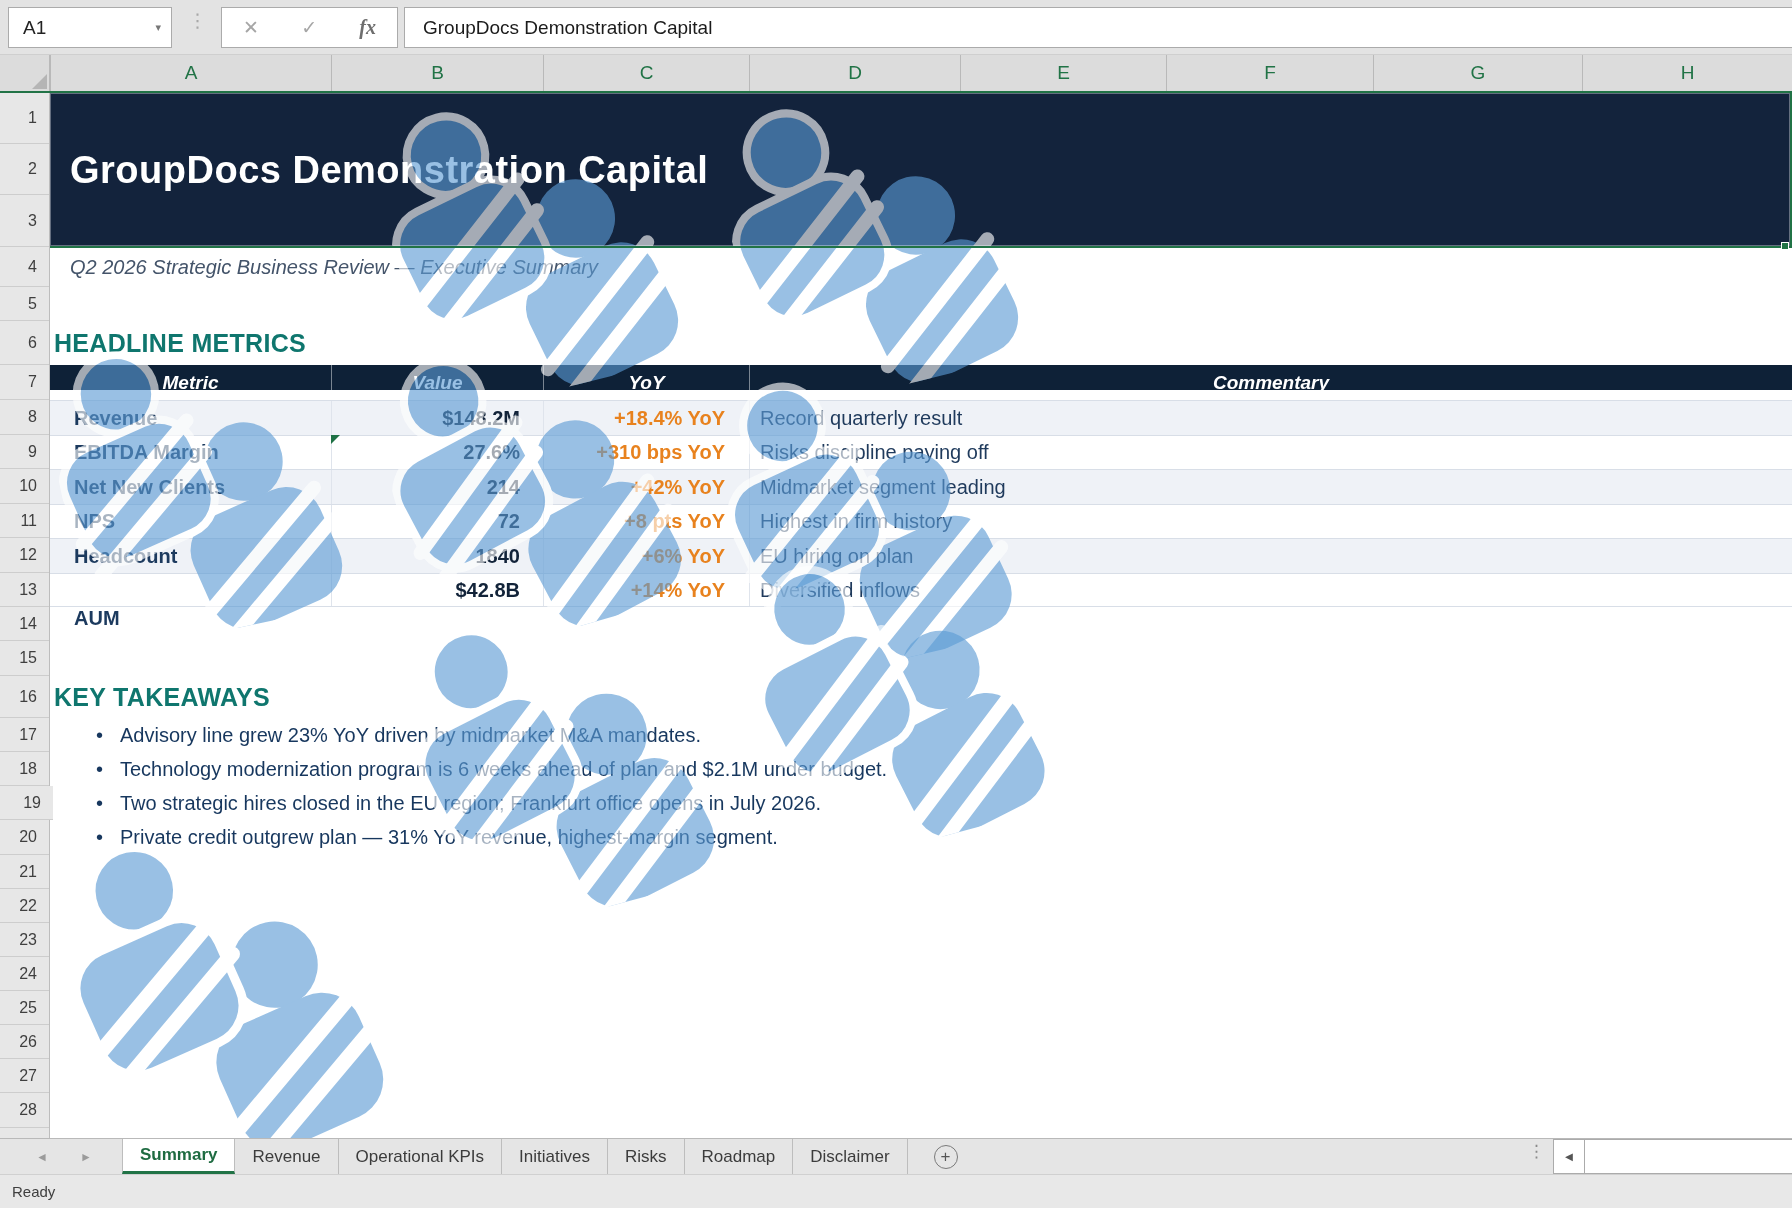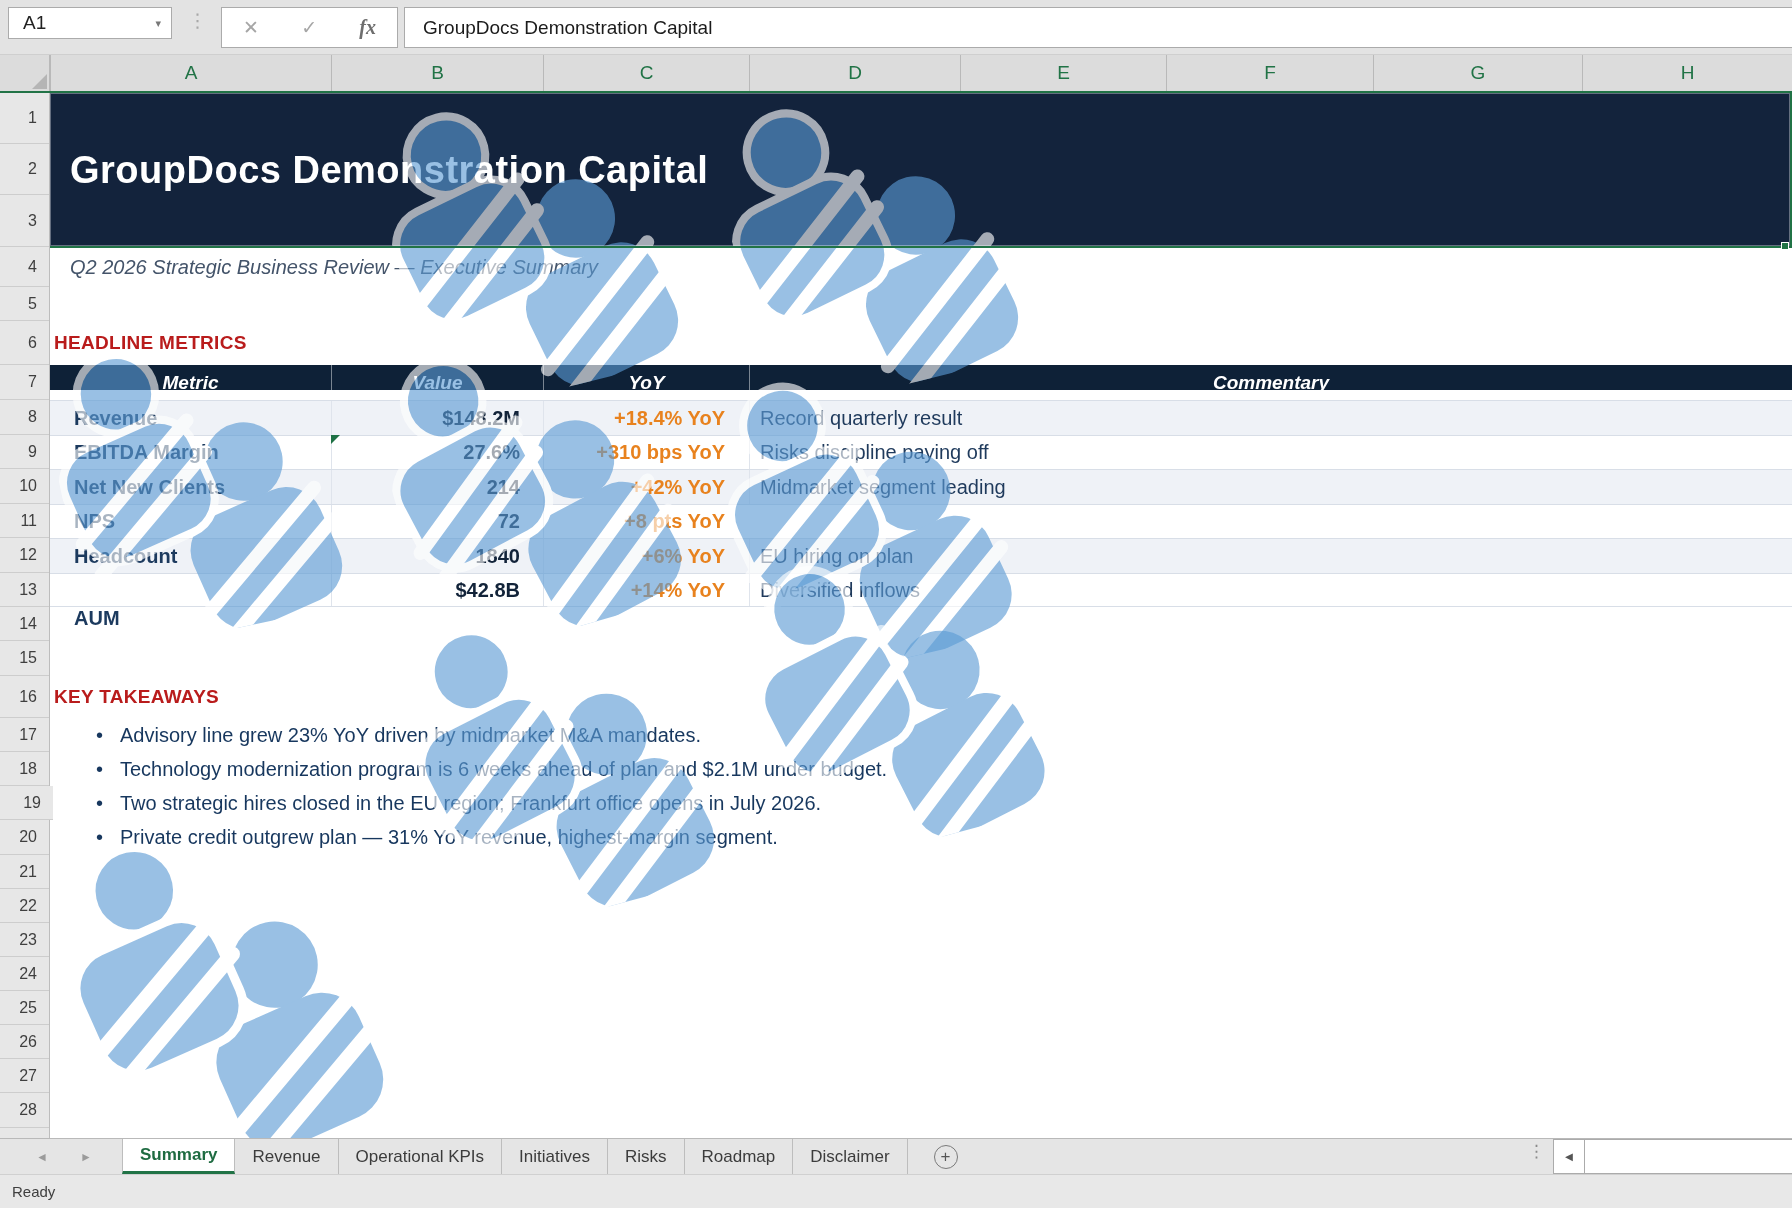--- a/index.html
+++ b/index.html
@@ -2,21 +2,21 @@
 <html><head>
 <meta charset="utf-8">
 <style>
   * { margin:0; padding:0; box-sizing:border-box; }
   html,body { background:#fff; }
   body { font-family:"Liberation Sans", sans-serif; }
   .screen { position:relative; width:1792px; height:1208px; overflow:hidden; background:#fff; }
 
   
   .topbar { position:absolute; left:0; top:0; right:0; height:55px; background:#E3E3E3; border-bottom:1px solid #CFCFCF; z-index:30; }
-  .namebox { position:absolute; left:8px; top:7px; width:164px; height:32px; background:#fff; border:1px solid #ABABAB; display:flex; align-items:center; padding-left:14px; font-size:19px; color:#222; }
+  .namebox { position:absolute; left:8px; top:7px; width:164px; height:41px; background:#fff; border:1px solid #ABABAB; display:flex; align-items:center; padding-left:14px; font-size:19px; color:#222; }
   .namebox .caret { position:absolute; right:10px; color:#777; font-size:11px; }
   .vdots { position:absolute; left:188px; top:14px; color:#A8A8A8; font-size:19px; line-height:13px; }
   .fbtns { position:absolute; left:221px; top:7px; width:177px; height:41px; background:#fff; border:1px solid #ABABAB; display:flex; align-items:center; justify-content:space-around; }
   .fbtns .xicon, .fbtns .vicon { color:#A6A6A6; font-size:19px; }
   .fbtns .fxicon { color:#6E6E6E; font-size:20px; font-family:"Liberation Serif", serif; font-style:italic; font-weight:bold; }
   .fbar { position:absolute; left:404px; top:7px; right:0; height:41px; background:#fff; border:1px solid #ABABAB; border-right:none; display:flex; align-items:center; padding-left:18px; font-size:19px; color:#1B1B1B; }
 
   
   .colhdrs { position:absolute; left:0; top:55px; right:0; height:38px; background:#DCDCDC; border-bottom:2px solid #217346; z-index:25; }
   .corner { position:absolute; left:0; top:0; width:50px; height:36px; background:#DCDCDC; border-right:1px solid #B9B9B9; }
@@ -25,21 +25,21 @@
 
   
   .rowhdrs { position:absolute; left:0; top:93px; width:50px; height:1045px; background:#E7E7E7; border-right:1px solid #BDBDBD; z-index:25; }
   .rh { position:absolute; left:0; width:100%; display:flex; align-items:center; justify-content:flex-end; padding-right:12px; color:#3F3F3F; font-size:16px; border-bottom:1px solid #CDCDCD; background:#E7E7E7; }
 
   
   .sheet { position:absolute; left:50px; top:93px; width:1742px; height:1045px; background:#fff; z-index:1; }
   .banner { position:absolute; left:0; top:0; width:1742px; height:154px; background:#13233C; display:flex; align-items:center; padding-left:20px; }
   .banner .title { color:#FFFFFF; font-size:38px; font-weight:bold; letter-spacing:.5px; }
   .subtitle { position:absolute; left:20px; top:154px; height:40px; line-height:40px; font-size:20px; font-style:italic; color:#44546A; }
-  .sechdr { position:absolute; height:44px; display:flex; align-items:center; font-size:19px; font-weight:bold; color:#b91c1c; letter-spacing:.3px; }
+  .sechdr { position:absolute; height:44px; display:flex; align-items:center; font-size:25px; font-weight:bold; color:#0f766e; letter-spacing:.3px; }
   #hm { left:4px; top:228px; }
   #kt { left:4px; top:583px; height:42px; }
 
   .thead { position:absolute; left:0; top:272px; width:1742px; height:25px; background:#0E2137;font-style:italic; }
   .thc { position:absolute; top:0; height:35px; display:flex; align-items:center; justify-content:center; color:#fff; font-size:19px; font-weight:bold; border-left:1px solid rgba(255,255,255,.45); }
   .thc:first-child { border-left:none; }
   .trow { position:absolute; left:0; width:1742px; border-top:1px solid #D8DEE7; }
   .trow.stripe { background:#EFF2F7; }
   .trow.last { border-bottom:1px solid #D8DEE7; }
   .tc { position:absolute; top:0; height:100%; display:flex; align-items:center; font-size:20px; border-left:1px solid #DFE4EC; }
@@ -172,20 +172,21 @@
         <div class="trow stripe" style="top: 376px; height: 35px;">
           <div class="tc c0" style="left: 0px; width: 281px;">Net New Clients</div>
           <div class="tc c1" style="left: 281px; width: 212px;">214</div>
           <div class="tc c2" style="left: 493px; width: 206px;">+42% YoY</div>
           <div class="tc c3" style="left: 699px; width: 1043px;">Midmarket segment leading</div>
         </div>
         <div class="trow" style="top: 411px; height: 34px;">
           <div class="tc c0" style="left: 0px; width: 281px;">NPS</div>
           <div class="tc c1" style="left: 281px; width: 212px;">72</div>
           <div class="tc c2" style="left: 493px; width: 206px;">+8 pts YoY</div>
+          <div class="tc c3" style="left: 699px; width: 1043px;">Highest in firm history</div>
         </div>
         <div class="trow stripe" style="top: 445px; height: 35px;">
           <div class="tc c0" style="left: 0px; width: 281px;">Headcount</div>
           <div class="tc c1" style="left: 281px; width: 212px;">1840</div>
           <div class="tc c2" style="left: 493px; width: 206px;">+6% YoY</div>
           <div class="tc c3" style="left: 699px; width: 1043px;">EU hiring on plan</div>
         </div>
         <div class="trow last" style="top: 480px; height: 34px;">
           <div class="tc c0" style="left: 0px; width: 281px; margin-top: 28px;">AUM</div>
           <div class="tc c1" style="left: 281px; width: 212px;">$42.8B</div>

